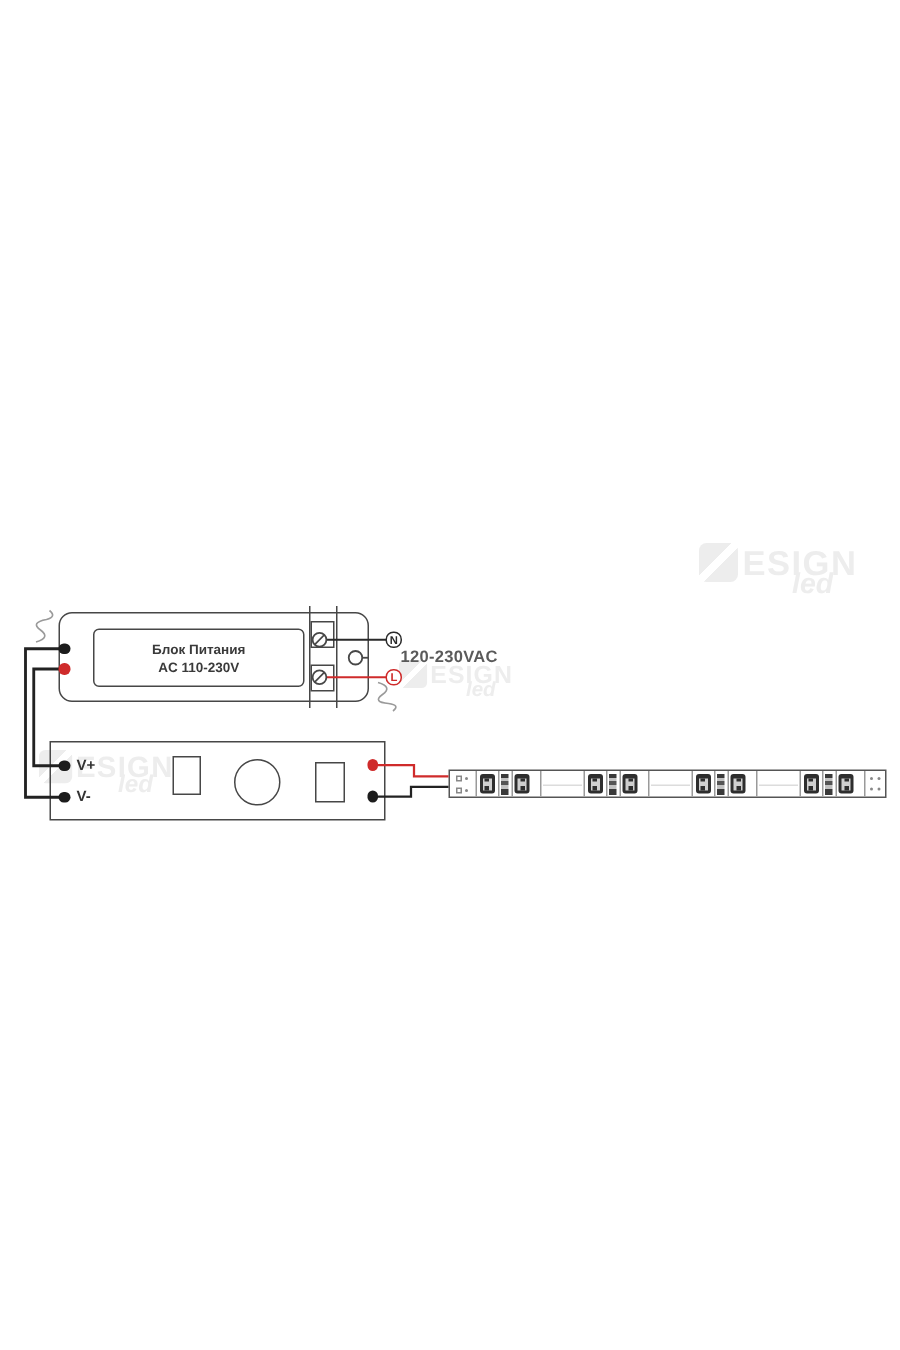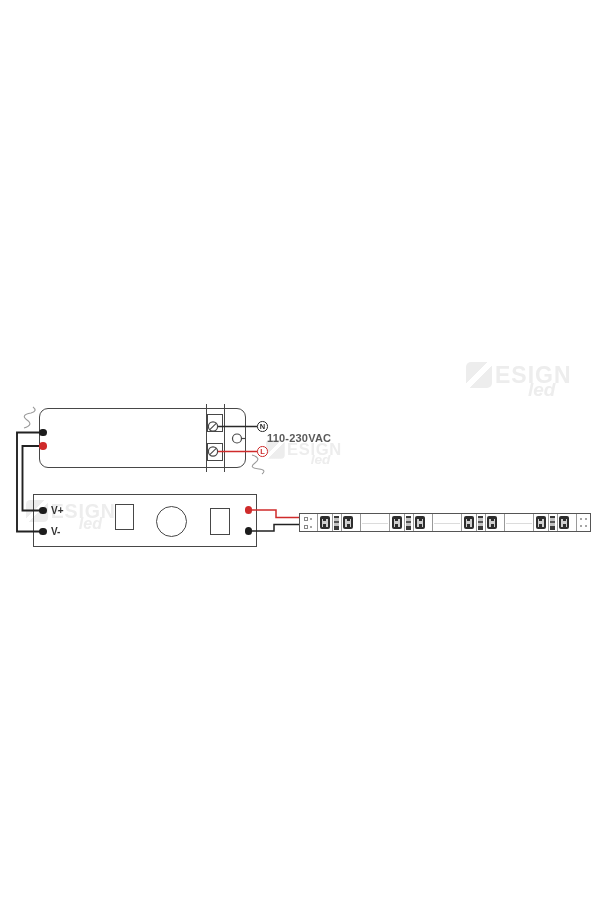--- a/index.html
+++ b/index.html
@@ -100,20 +100,24 @@
     <span class="wm-led">led</span>
   </div>
   <div class="wm mid" style="left:26px; top:500px;">
     <span class="wm-logo"></span>
     <span class="wm-name">ESIGN</span>
     <span class="wm-led">led</span>
   </div>
 
 
   <div class="blk outline" style="left:39px; top:408px; width:207px; height:60px; border-radius:9px;"></div>
+  <div class="blk psu-label">
+    <span>Блок Питания</span>
+    <span>AC 110-230V</span>
+  </div>
 
   <div class="blk thinline" style="left:205.5px; top:404px; width:1.2px; height:68px;"></div>
   <div class="blk thinline" style="left:224px;   top:404px; width:1.2px; height:68px;"></div>
 
   <div class="blk outline" style="left:206.5px; top:413.5px; width:16.5px; height:18.5px; border-width:1.2px;"></div>
   <div class="blk outline" style="left:206.5px; top:442.5px; width:16.5px; height:18.5px; border-width:1.2px;"></div>
 
   <div class="top-el dot black" style="position:absolute; left:39.2px; top:428.7px;"></div>
   <div class="top-el dot red" style="position:absolute; left:39.2px; top:442.2px;"></div>
 
@@ -257,15 +261,15 @@
       <line x1="209.8" y1="454.7" x2="216.2" y2="448.3" stroke="#474747" stroke-width="1.1"></line>
     </g>
 
     <circle cx="237" cy="438.5" r="4.5" fill="#fff" stroke="#474747" stroke-width="1.2"></circle>
     <line x1="241.5" y1="438.5" x2="246" y2="438.5" stroke="#474747" stroke-width="1.2"></line>
   </svg>
 
   <div class="top-el term-circle n" style="left:257.3px; top:421.3px;">N</div>
   <div class="top-el term-circle l" style="left:257.3px; top:446.3px;">L</div>
 
-  <div class="top-el mains-label">110-230VAC</div>
+  <div class="top-el mains-label">120-230VAC</div>
 
 </div>
 
 </body></html>

